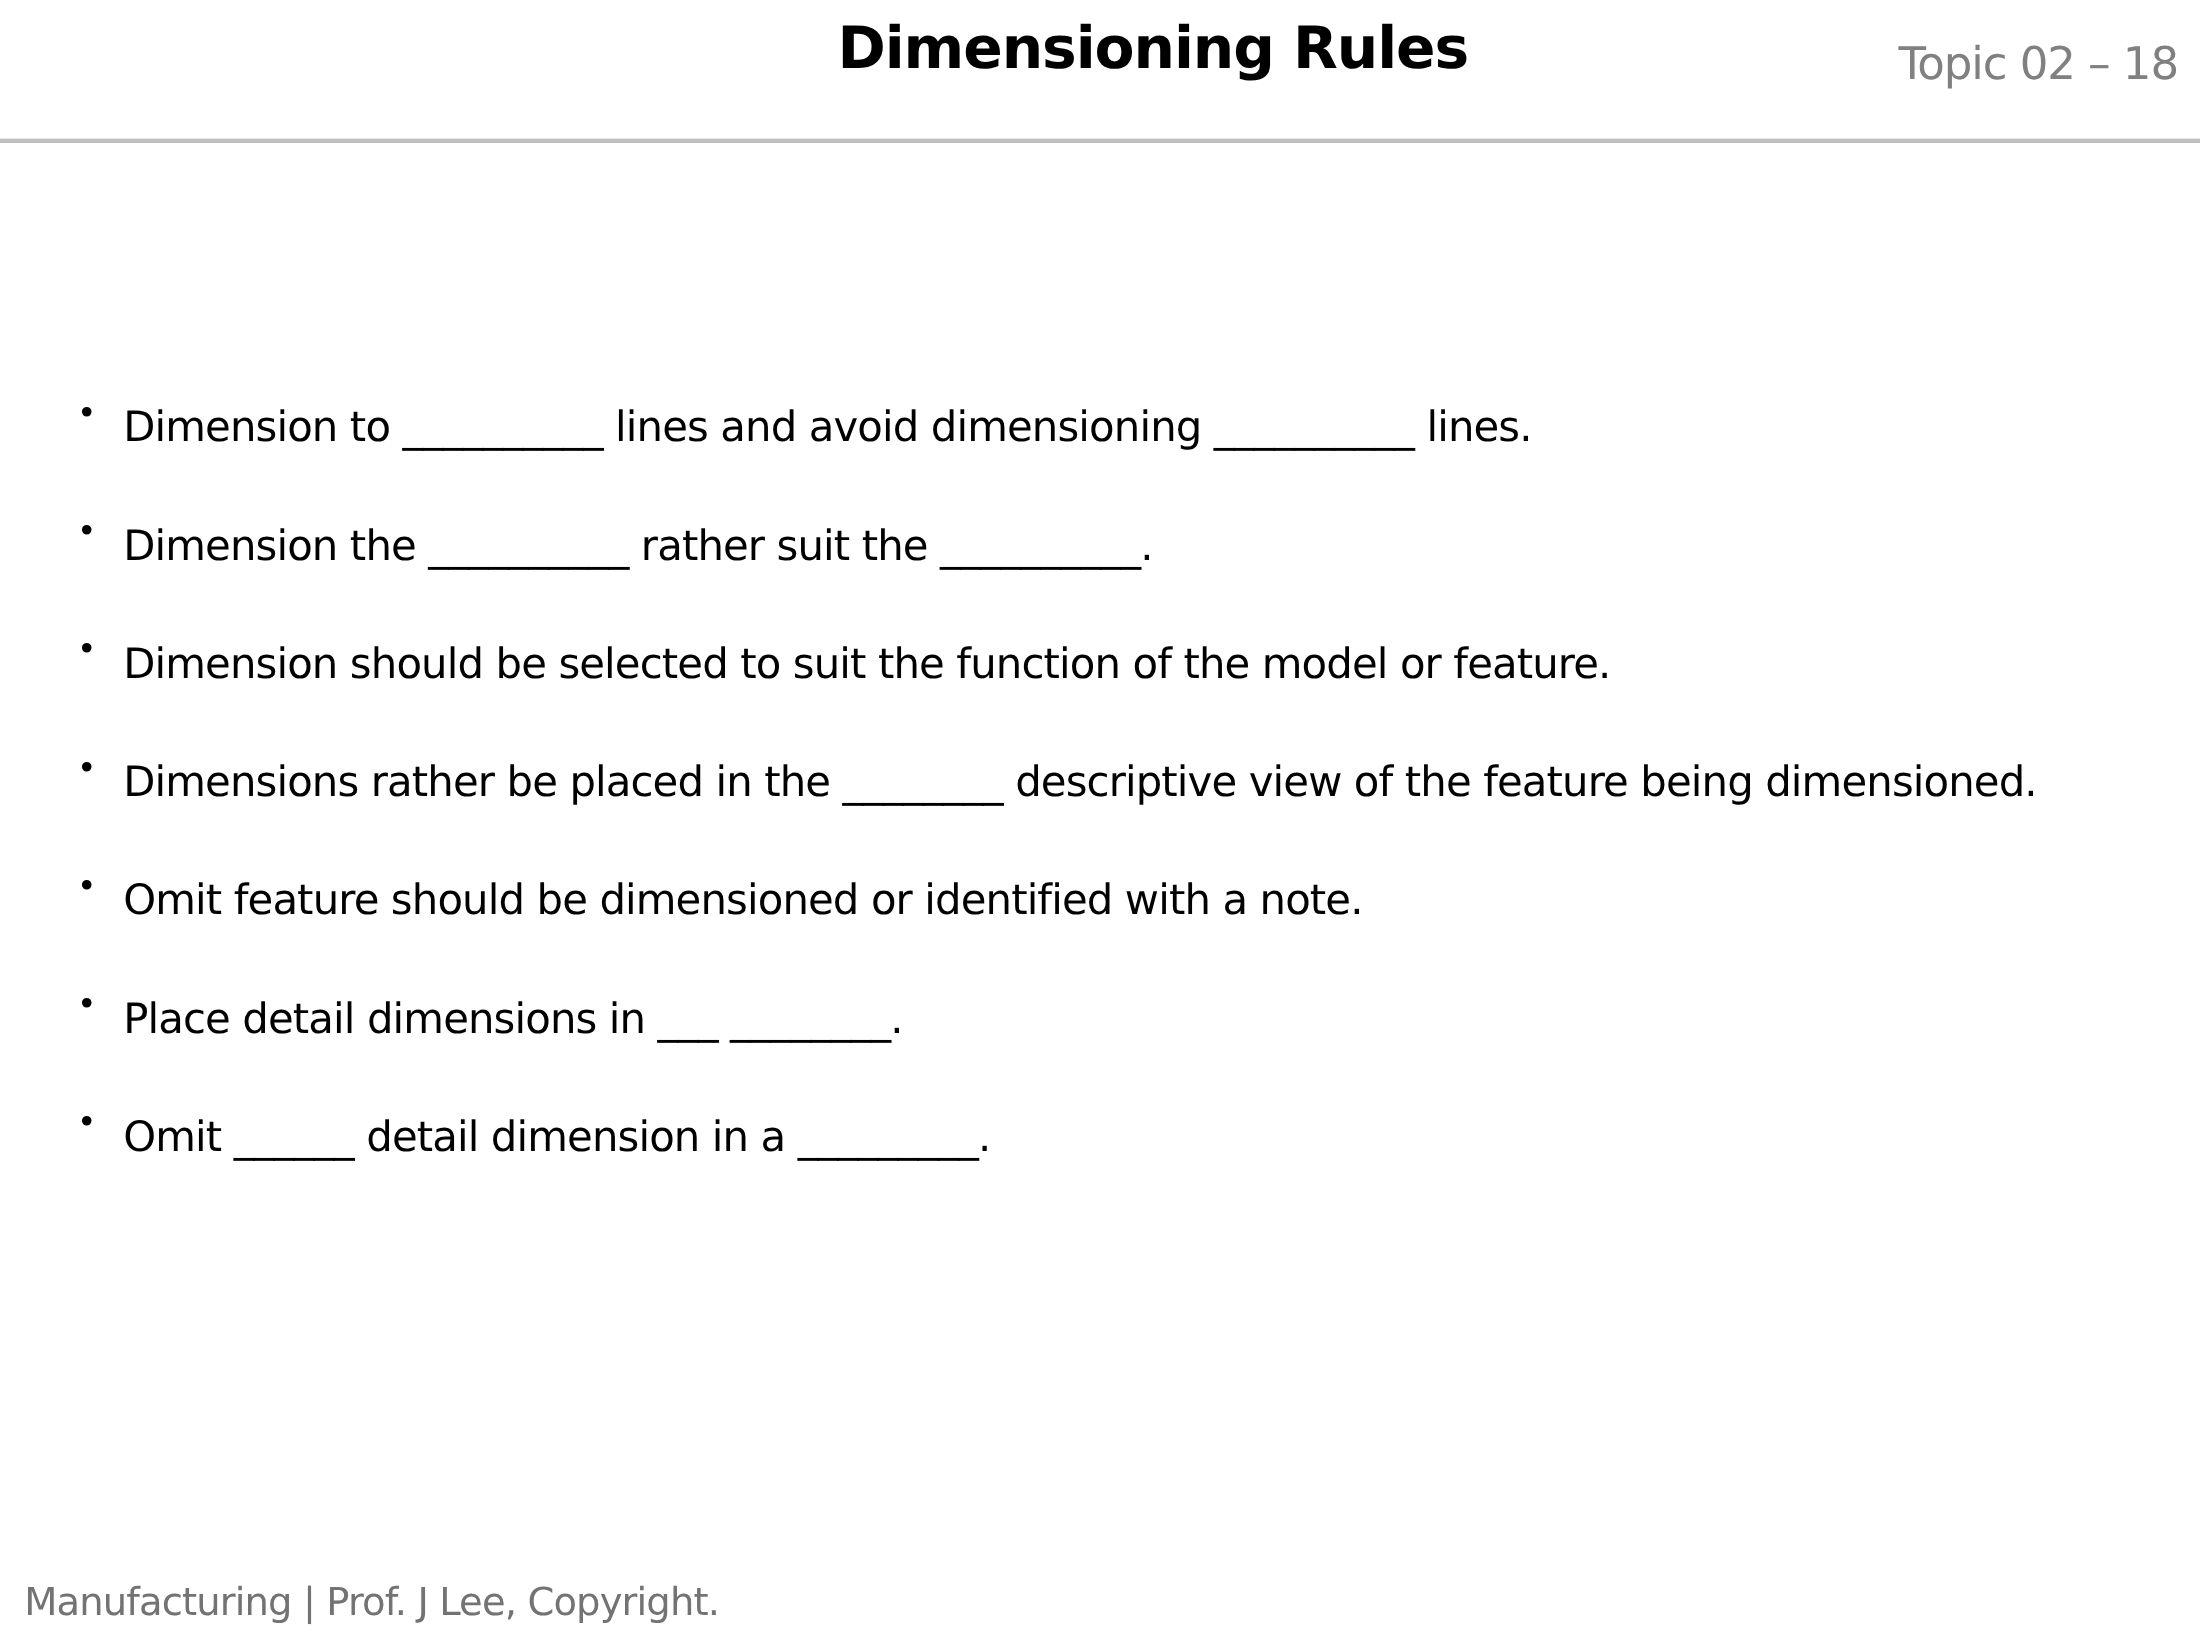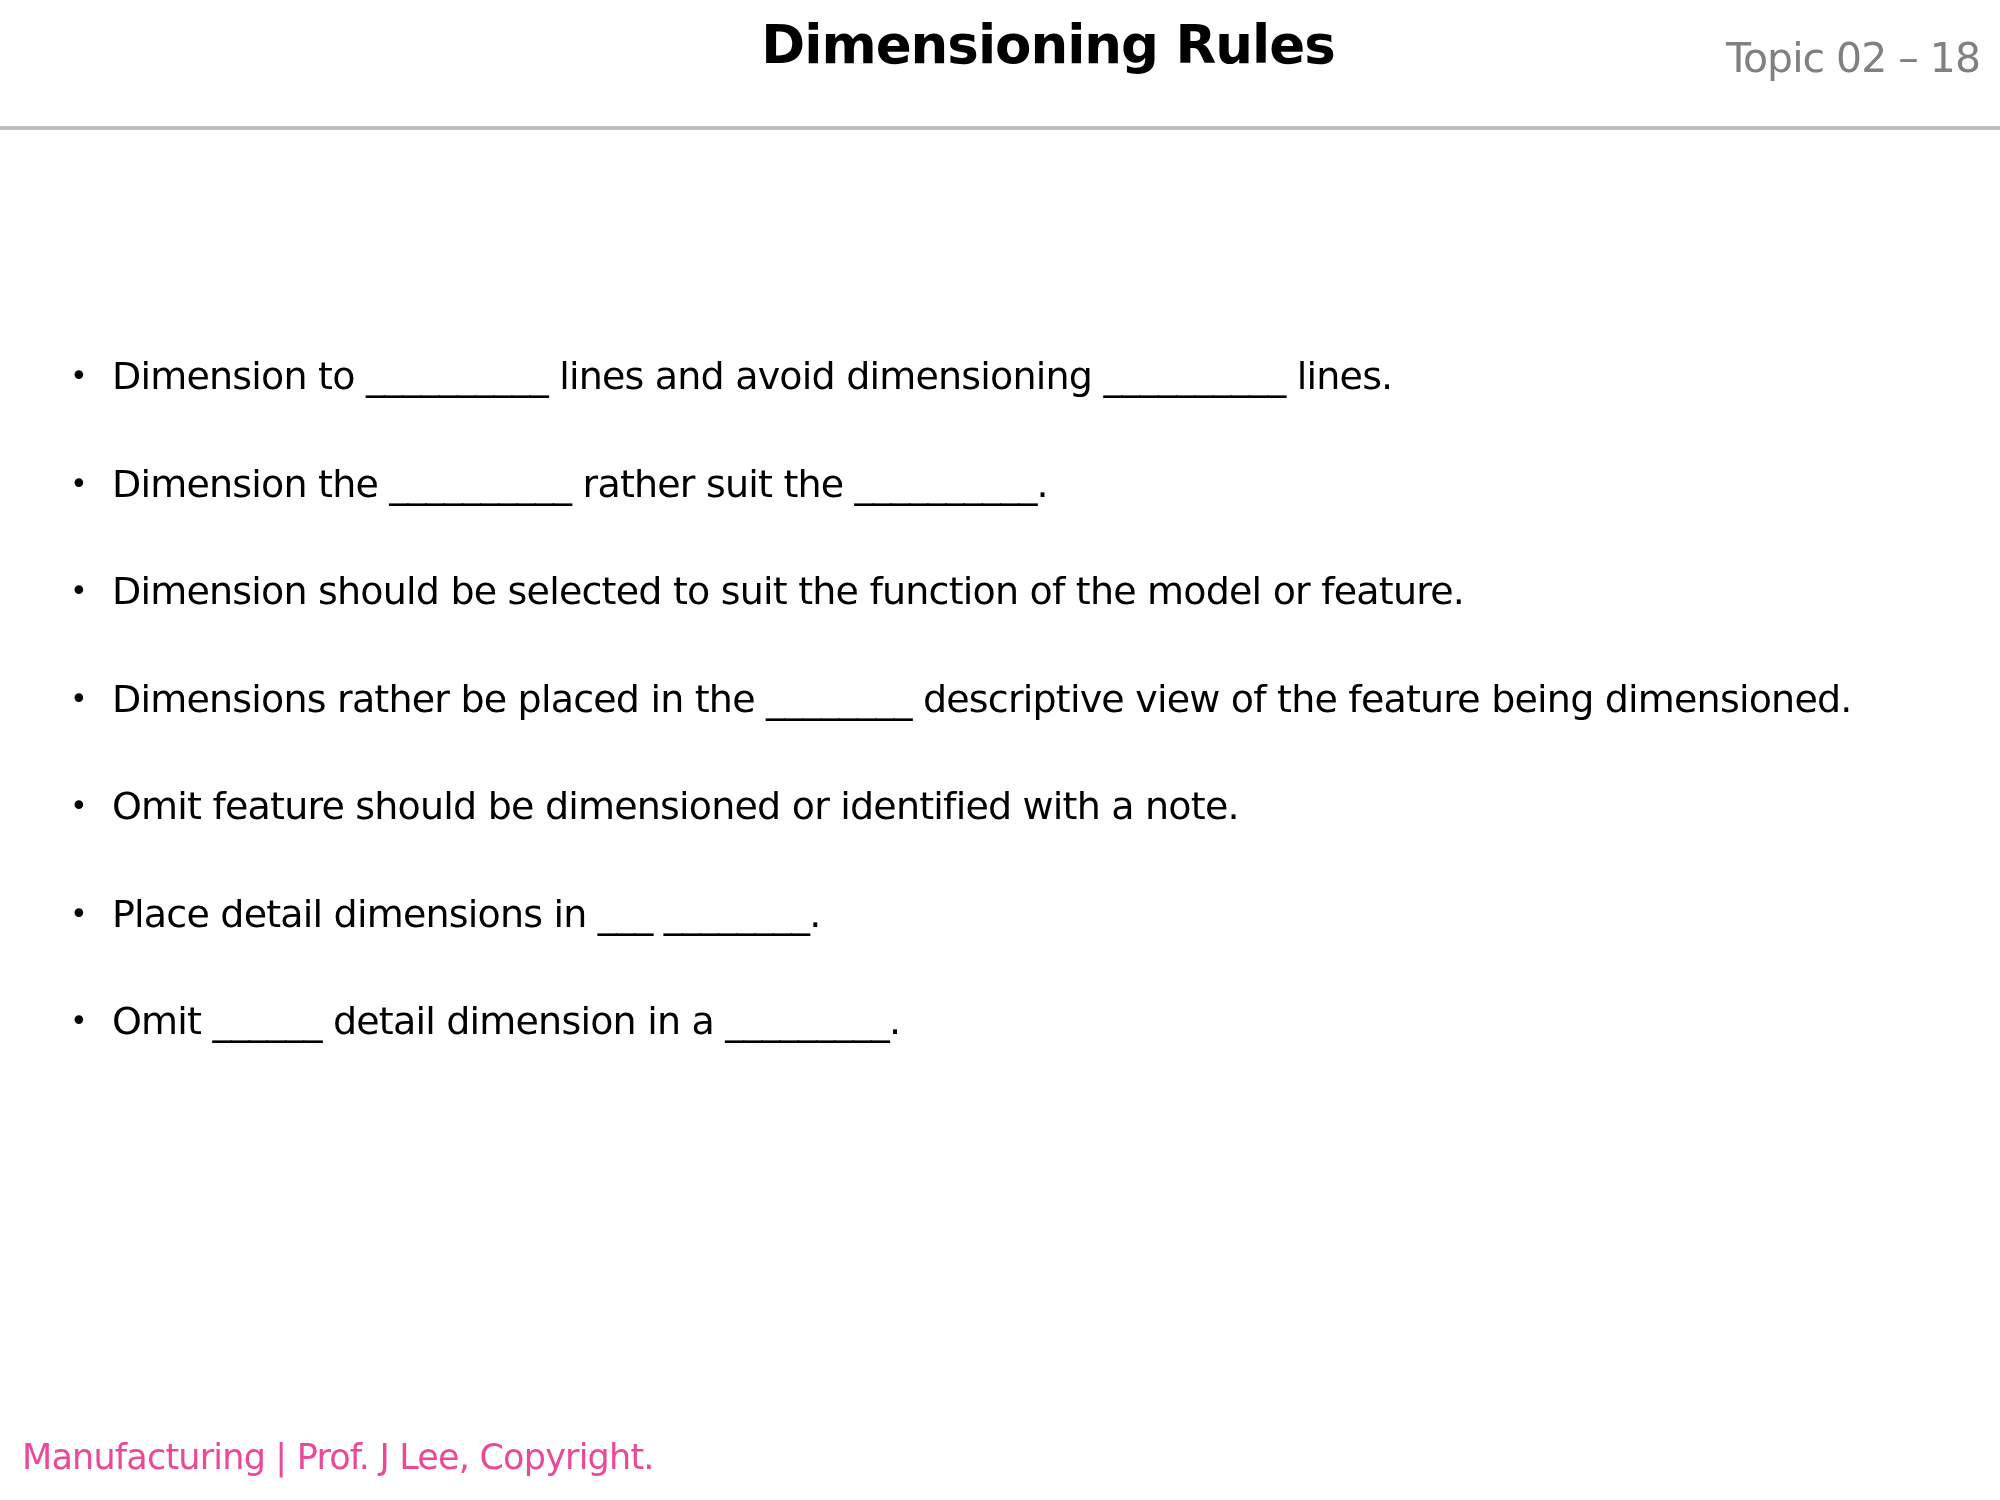--- a/index.html
+++ b/index.html
@@ -72,28 +72,28 @@
       position: absolute;
       left: 0;
       top: 0;
       width: 30px;
       font-size: 30px;
       line-height: 52px;
     }
     .bullet-text {
       position: absolute;
       left: 42px;
-      top: 0;
+      top: 12px;
     }
     .footer {
       position: absolute;
       left: 22px;
       top: 1440px;
       font-size: 35px;
-      color: #ec4899;
+      color: #737373;
       letter-spacing: -0.8px;
       line-height: 1;
     }
   </style>
 </head>
 <body>
 
 <div class="header">
   <div class="title">Dimensioning Rules</div>
   <div class="topic-label">Topic 02 – 18</div>

